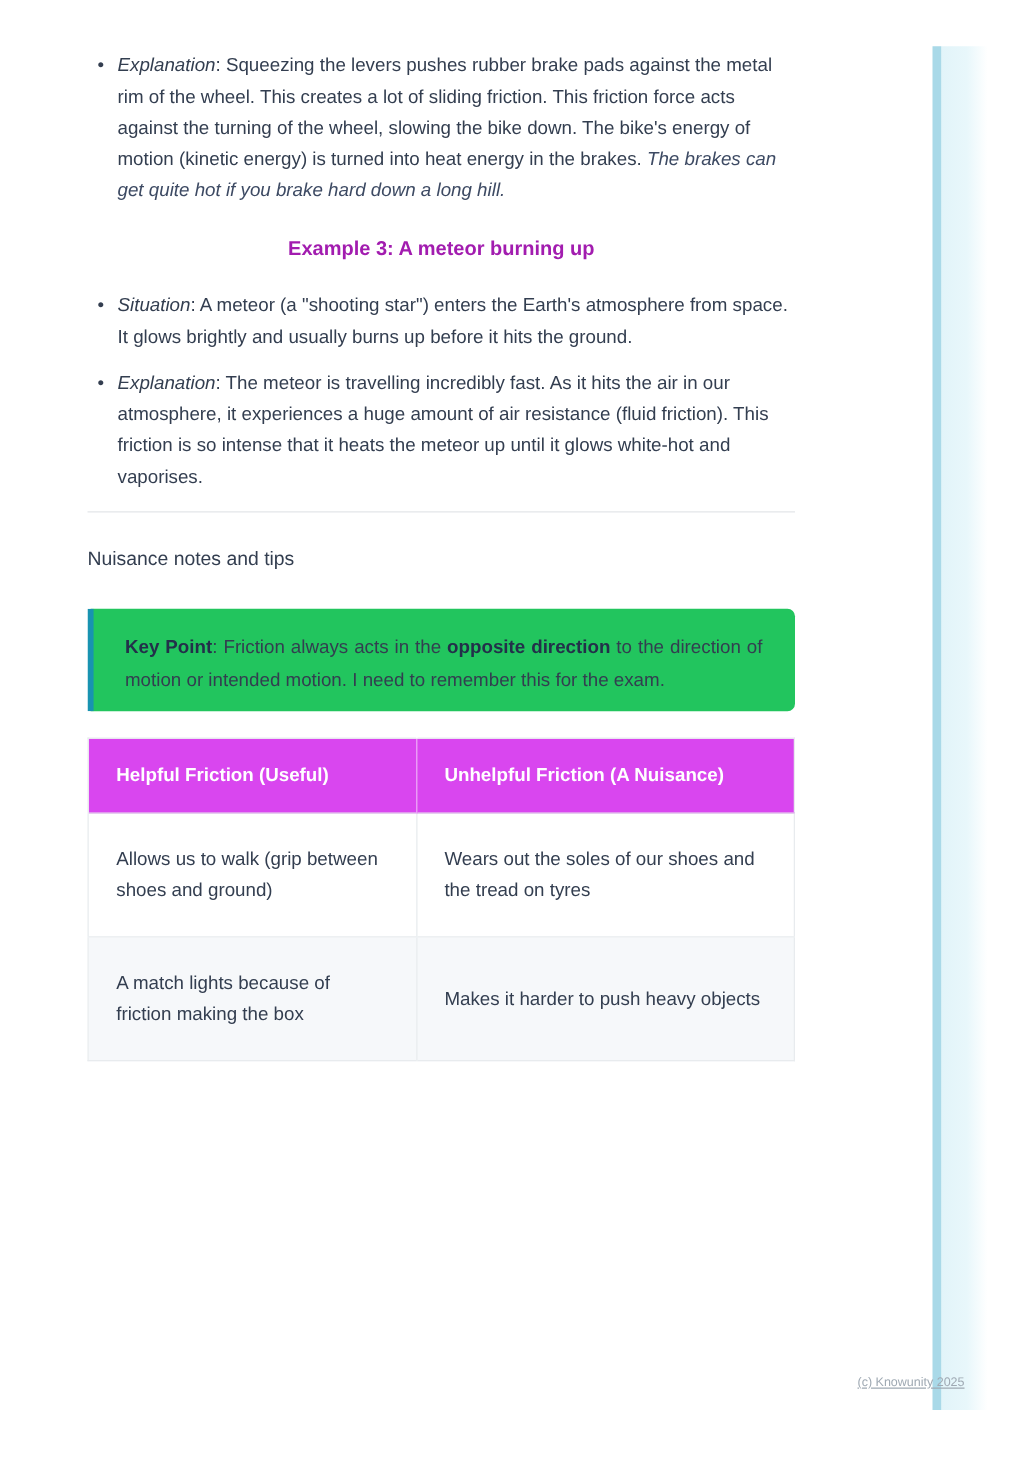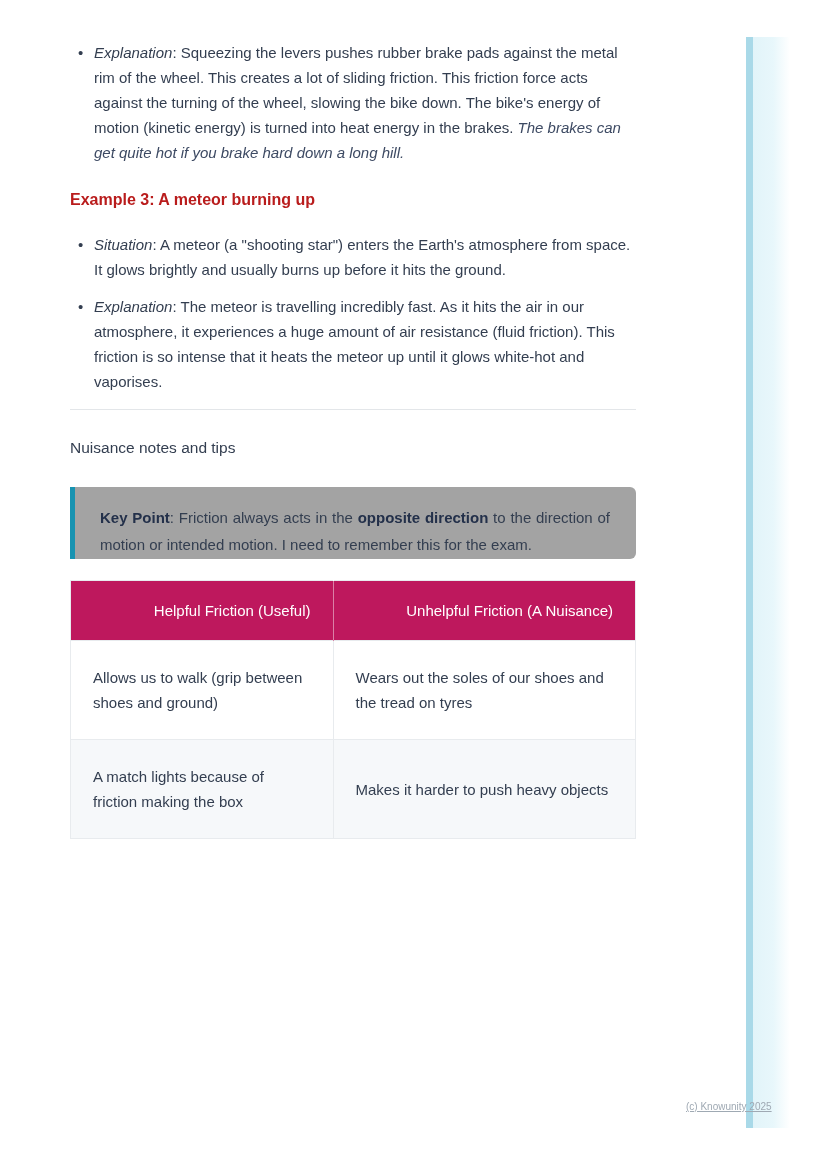--- a/index.html
+++ b/index.html
@@ -17,51 +17,51 @@
   ul.bullets { list-style:none; }
   ul.bullets li { position:relative; padding-left:24px; }
   ul.bullets li + li { margin-top:12px; }
   .bullet-marker { position:absolute; left:8px; top:0; color:#333E50; }
   .lead-italic { font-style:italic; }
   .tail-italic { font-style:italic; color:#3d4a63; }
   .first-list { margin-top:40px; }
   
   h3.example-heading {
     margin-top:24px; font-size:16px; line-height:22px;
-    font-weight:bold; color:#b91c1c;
+    font-weight:bold; color:#a21caf;text-align:center;
   }
   .second-list { margin-top:21px; }
   
   hr.section-divider {
     border:none; border-top:1px solid #E3E6E9; margin-top:15px;
   }
   
   .notes-heading { margin-top:25px; font-size:15.5px; }
   
   .key-point {
     margin-top:27px;
-    background:#a3a3a3;
+    background:#22c55e;
     border-left:5px solid #1893B1;
     border-radius:0 6px 6px 0;
-    padding:17px 26px 1px 25px;
+    padding:17px 26px 11px 25px;
     line-height:27px;
     text-align:justify;
   }
   .key-point b { color:#23304A; }
   
   .friction-summary { margin-top:26px; }
   
   table.friction-table {
     margin-top:21px; width:566px;
     border-collapse:collapse;
     border:1px solid #E8EBEE;
   }
   table.friction-table th {
-    background:#be185d; color:#ffffff;
-    font-size:15px; font-weight:normal; text-align:right;
+    background:#d946ef; color:#ffffff;
+    font-size:15px; font-weight:bold; text-align:left;
     padding:17px 22px; height:56px;
     border-right:1px solid rgba(255,255,255,0.45);
   }
   table.friction-table th:last-child { border-right:none;margin-top:14px; }
   table.friction-table td {
     font-size:15px; line-height:25px; vertical-align:middle;
     padding:24px 22px; height:80px;
     border-top:1px solid #E8EBEE;
     border-right:1px solid #E8EBEE;
   }

